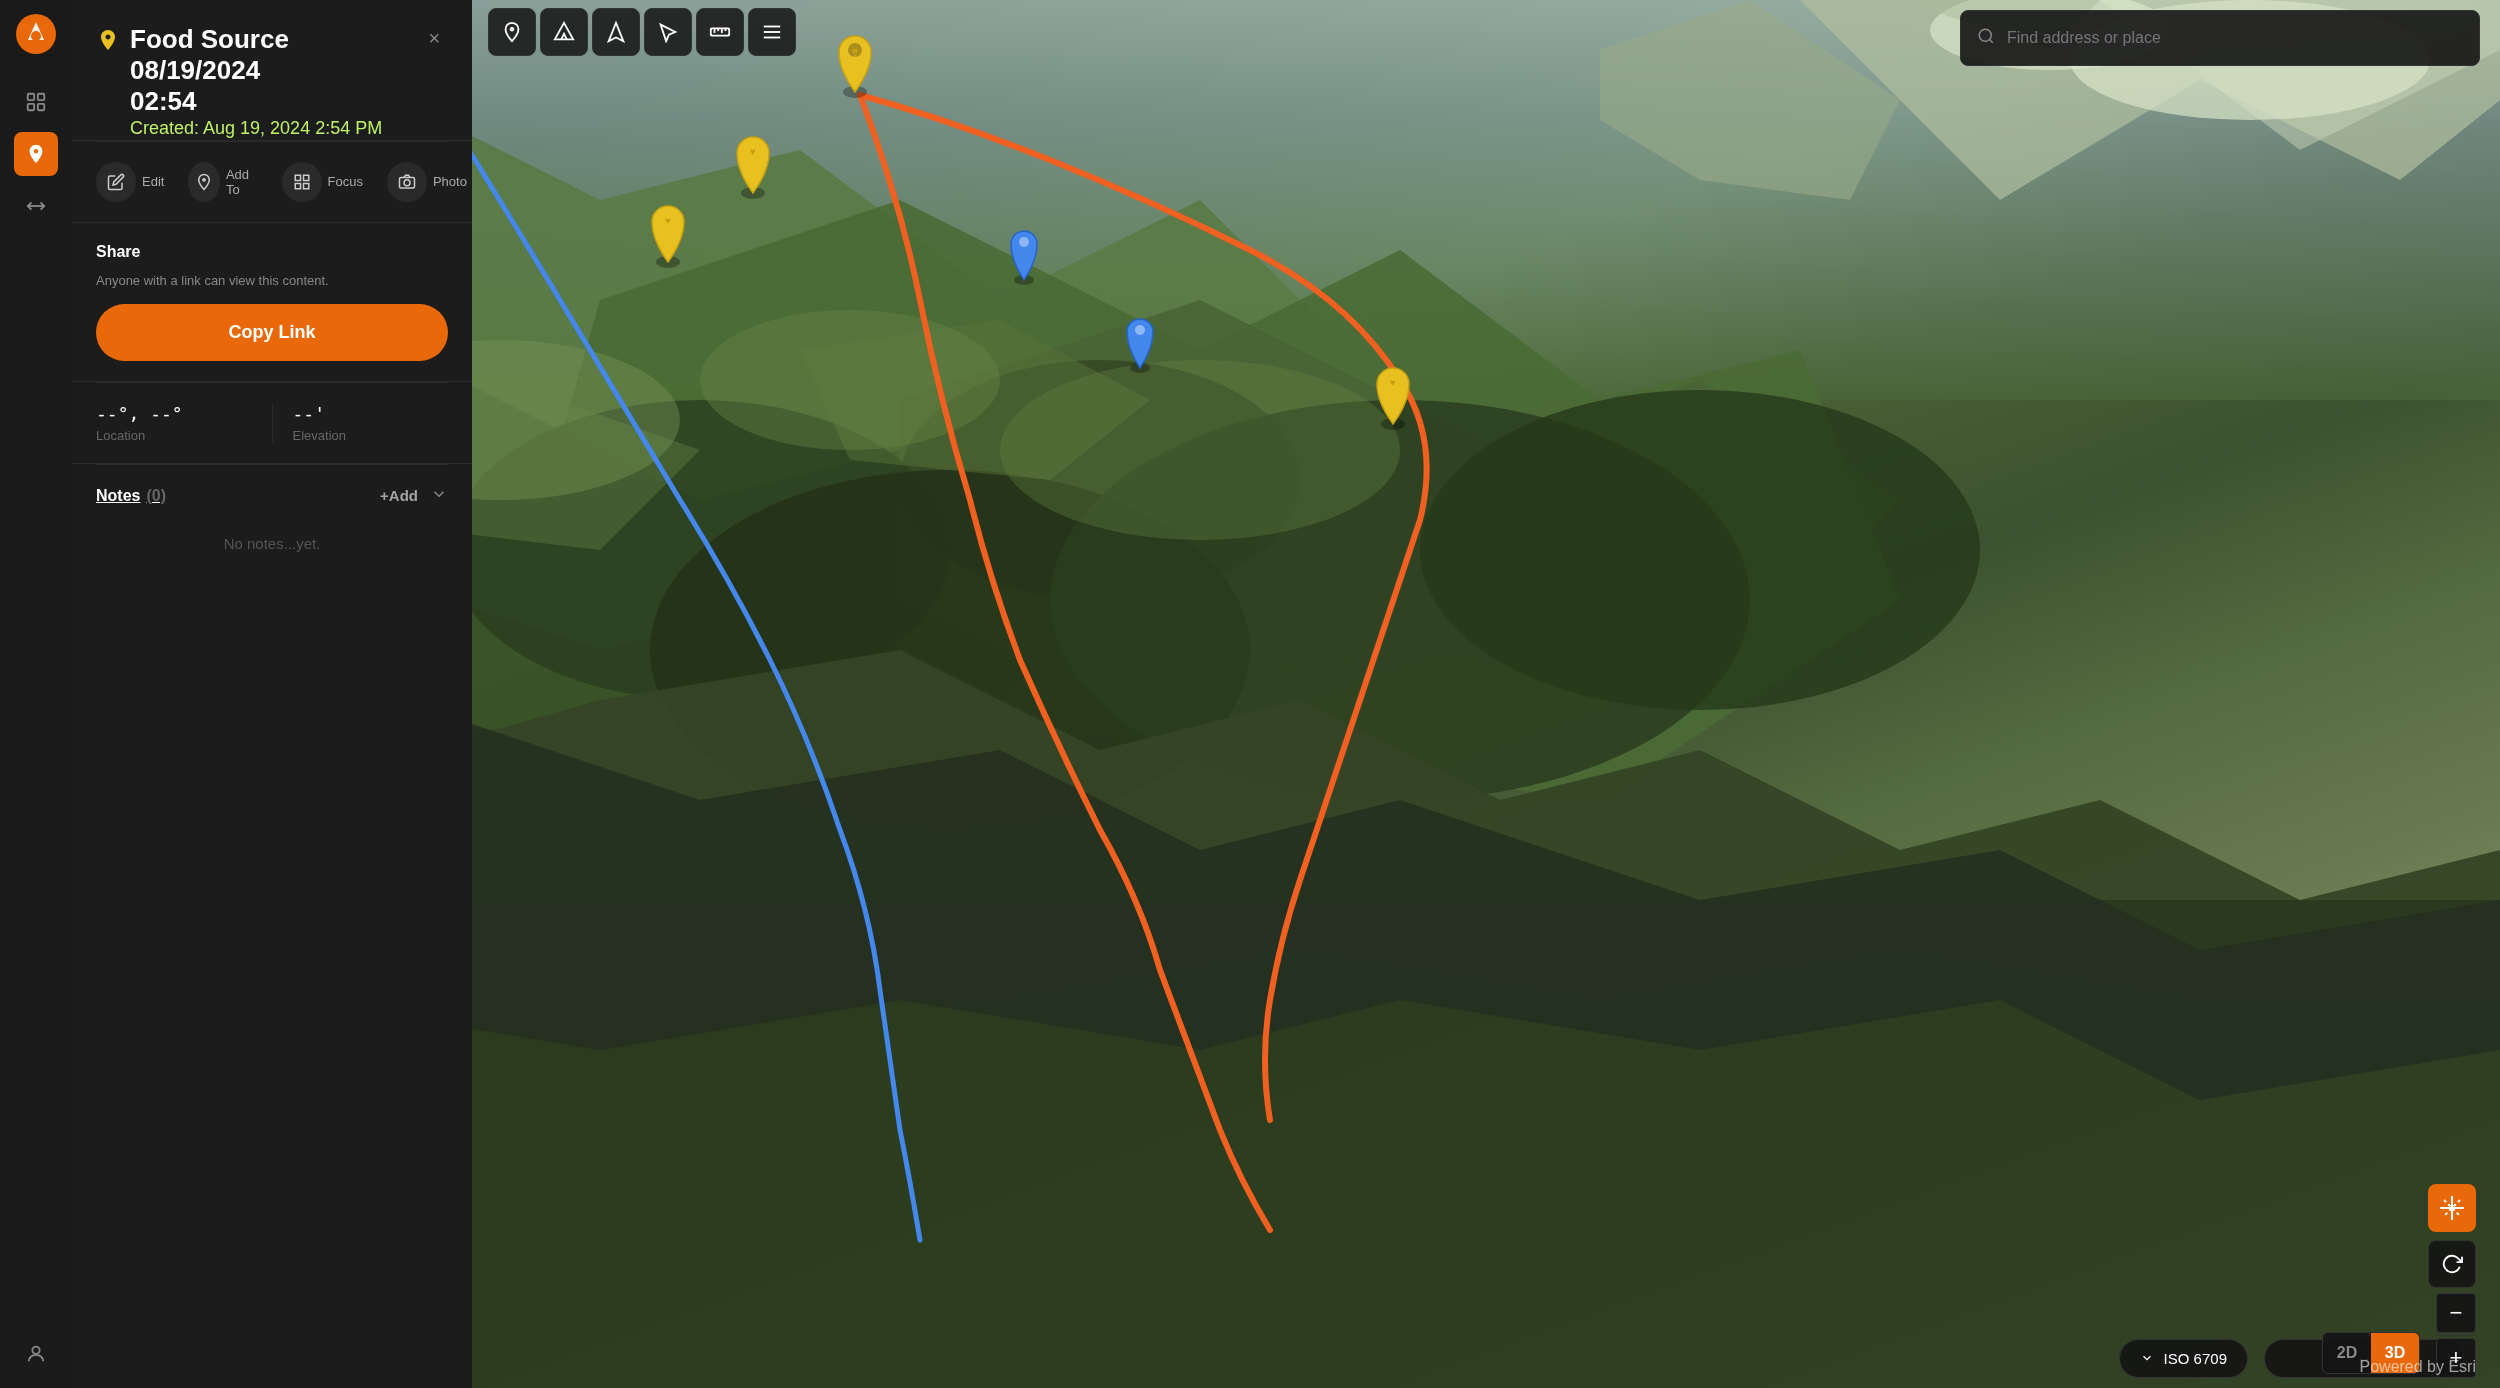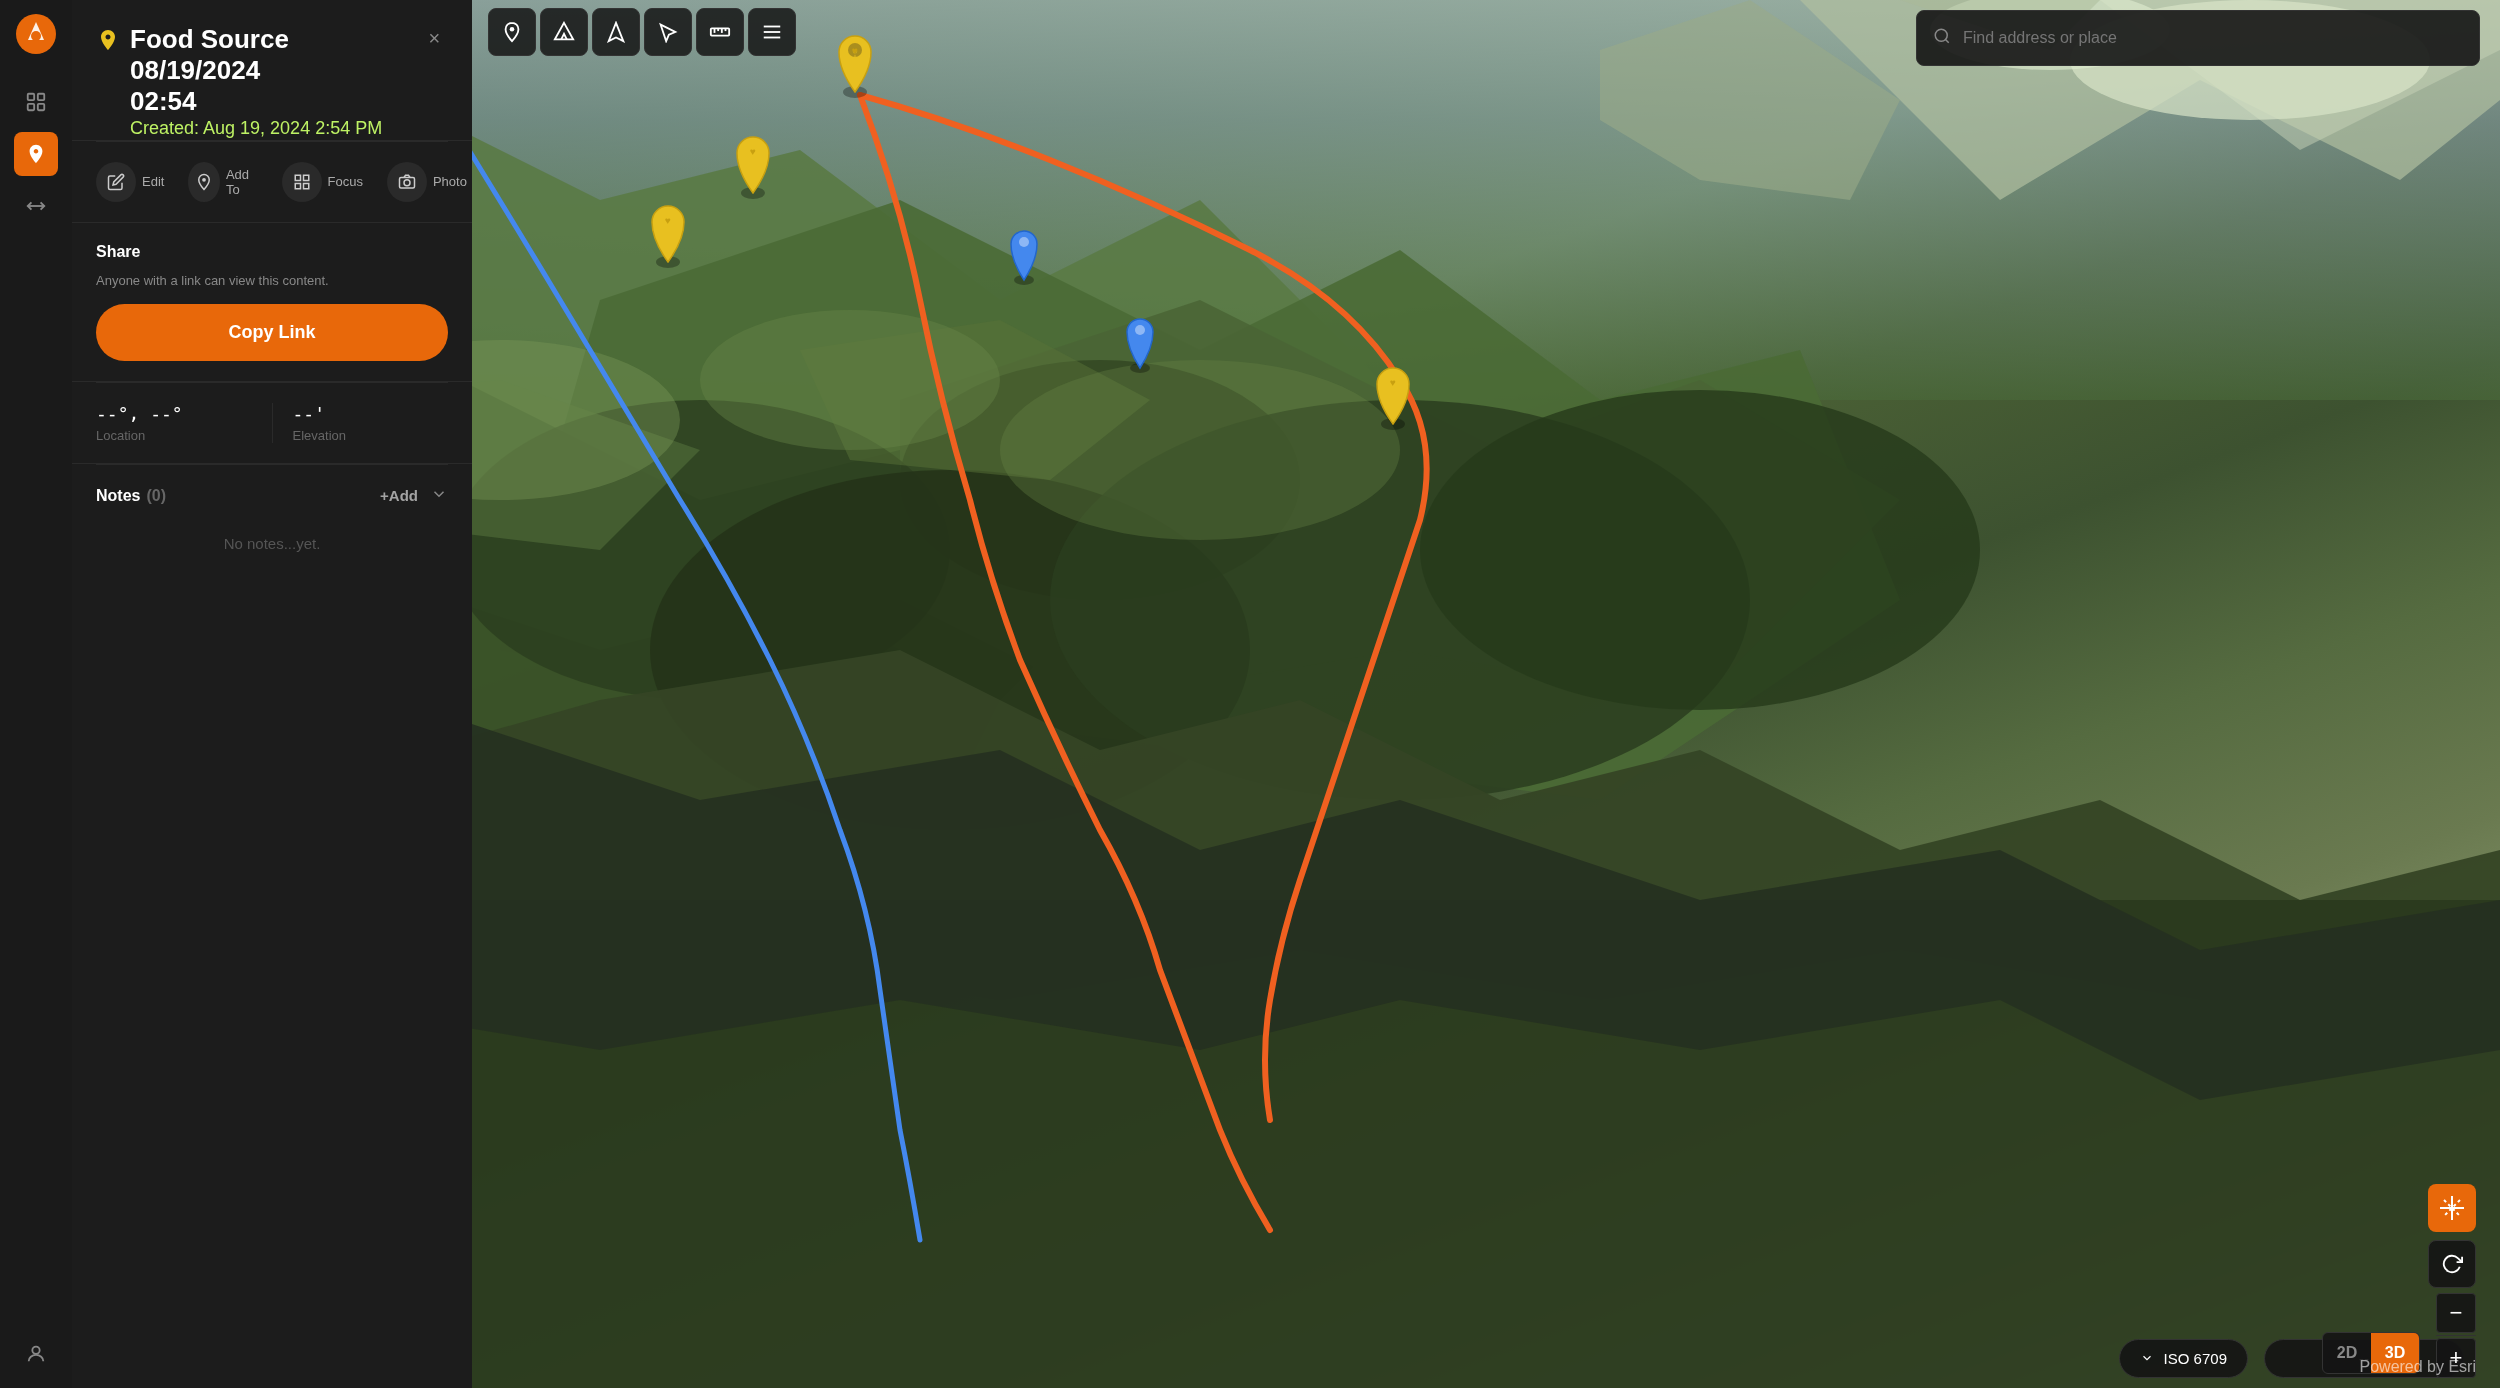--- a/index.html
+++ b/index.html
@@ -304,21 +304,21 @@
       color: #fff;
       font-size: 20px;
       border: 1px solid #333;
     }
 
     
     #search-bar {
       position: absolute;
       top: 10px;
       right: 20px;
-      width: 564px;
+      width: 520px;
       height: 56px;
       background: rgba(20,20,20,0.9);
       border-radius: 8px;
       display: flex;
       align-items: center;
       padding: 0 16px;
       gap: 12px;
       z-index: 80;
       border: 1px solid #333;
     }
@@ -745,21 +745,21 @@
     <div class="location-col">
       <div class="location-value">--'</div>
       <div class="location-label">Elevation</div>
     </div>
   </div>
 
   <div style="height:1px;background:#2a2a2a;margin:0 24px;"></div>
 
   <div class="notes-section">
     <div class="notes-header">
-      <div style="display:flex;align-items:center;gap:6px;">
+      <div style="display:flex;align-items:center;gap:6px;text-decoration:underline;">
         <span class="notes-title">Notes</span>
         <span class="notes-title" style="color:#666;">(0)</span>
       </div>
       <div style="display:flex;align-items:center;gap:12px;">
         <div class="notes-add">+Add</div>
         <div class="notes-expand">
           <svg width="18" height="18" viewBox="0 0 24 24" fill="none" stroke="#888" stroke-width="2">
             <polyline points="6,9 12,15 18,9"></polyline>
           </svg>
         </div>

